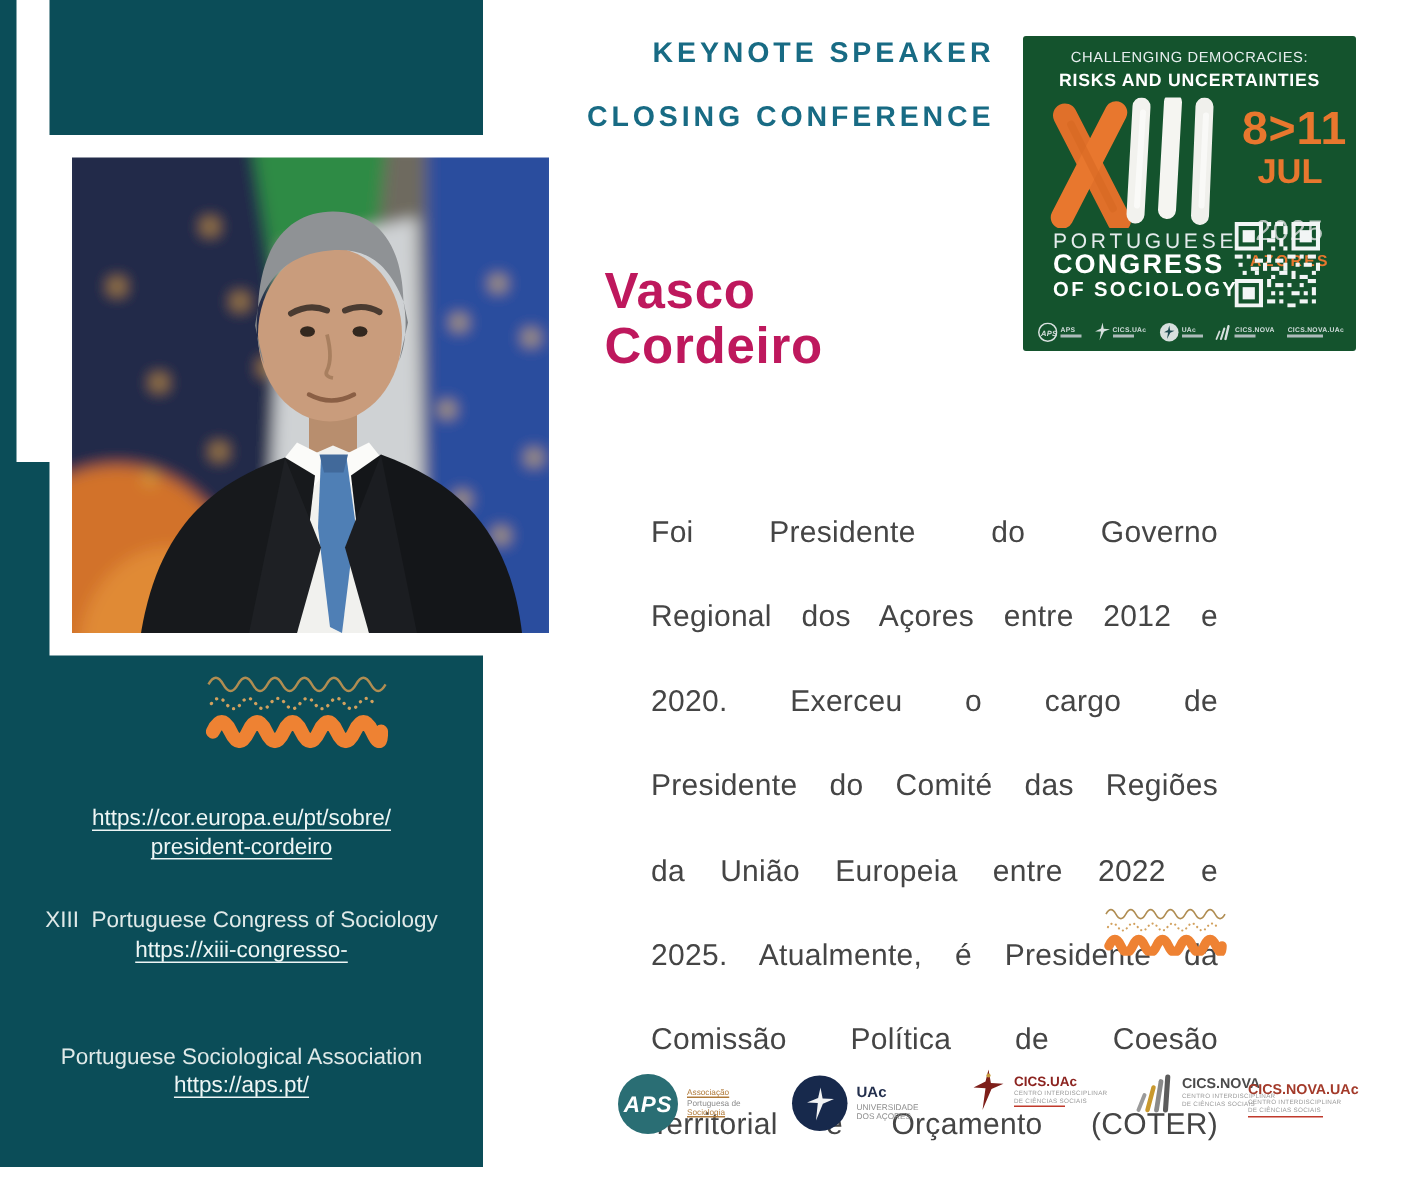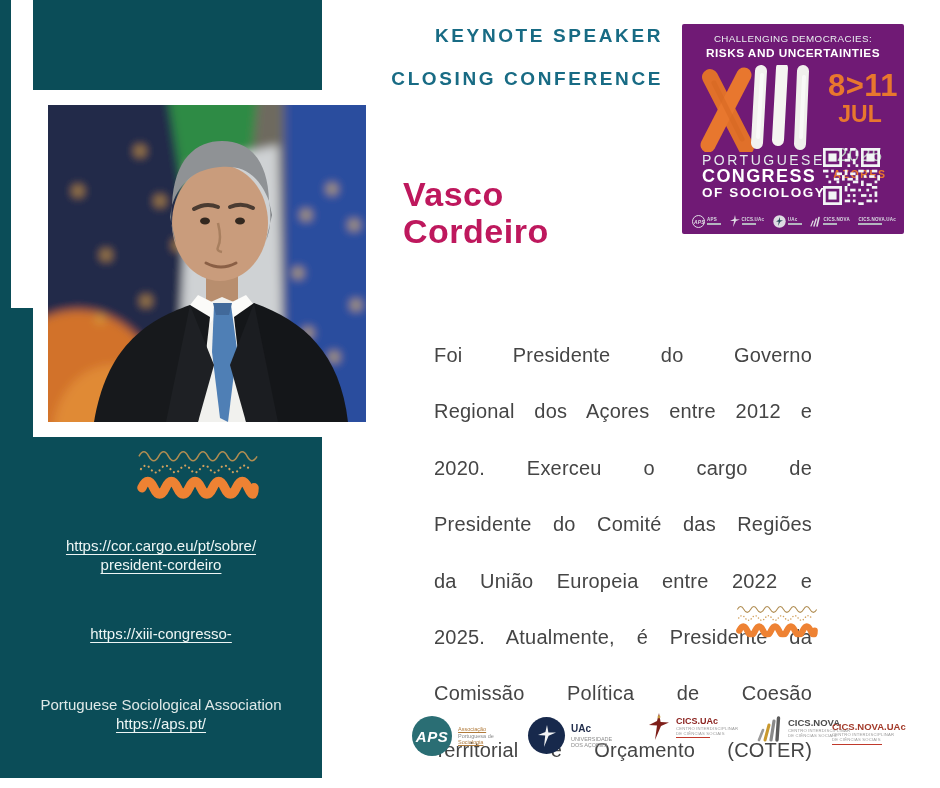--- a/index.html
+++ b/index.html
@@ -28,21 +28,21 @@
   .bio .line{text-align:justify;}
   .bio .line.j::after{content:"";display:inline-block;width:100%;height:0;}
   
   .side-text{position:absolute;left:0;width:322px;text-align:center;color:#e9f2f1;font-size:15px;line-height:19px;}
   .side-text a{color:#eef6f5;text-decoration:underline;text-underline-offset:3px;cursor:pointer;}
   .lbl{color:#dfe9e8;white-space:pre-wrap;}
   
   .orn1{position:absolute;left:137px;top:137px;}
   .orn2{position:absolute;left:736px;top:601px;}
   
-  .poster{position:absolute;left:682px;top:24px;width:222px;height:210px;background:#701a75;
+  .poster{position:absolute;left:682px;top:24px;width:222px;height:210px;background:#14532d;
           border-radius:2px;color:#fff;}
   .p-t1{position:absolute;top:9px;left:0;right:0;text-align:center;font-size:9.8px;
         letter-spacing:.4px;color:#e9eff0;font-weight:400;}
   .p-t2{position:absolute;top:22px;left:0;right:0;text-align:center;font-size:11.8px;
         letter-spacing:.5px;font-weight:700;color:#fff;}
   .p-xiii{position:absolute;left:18px;top:41px;}
   .p-dates{position:absolute;left:146px;top:46px;width:64px;text-align:center;line-height:1;}
   .p-range{font-size:31px;font-weight:800;color:#e8772e;letter-spacing:.5px;}
   .p-month{font-size:23px;font-weight:800;color:#e8772e;margin-top:2px;}
   .p-year{font-size:19px;font-weight:500;color:#b9c6c0;margin-top:19px;letter-spacing:1px;}
@@ -95,25 +95,26 @@
   <div class="strip"></div>
   <div class="block-top"></div>
 
   <div class="sidebar">
     <svg class="orn1" width="122" height="54">
         <use href="#orn"></use>
       </svg>
 
     <div class="side-text" style="top:228px">
       <a>
-        <span>https://cor.cargo.eu/pt/sobre/</span><br>
+        <span>https://cor.europa.eu/pt/sobre/</span><br>
         <span>president-cordeiro</span>
       </a>
     </div>
 
+    <div class="side-text lbl" style="top:296px">XIII  Portuguese Congress of Sociology</div>
 
     <div class="side-text" style="top:316px">
       <a>
         <span>https://xiii-congresso-</span><br>
       </a>
     </div>
 
     <div class="side-text lbl" style="top:387px">Portuguese Sociological Association</div>
 
     <div class="side-text" style="top:406px">

